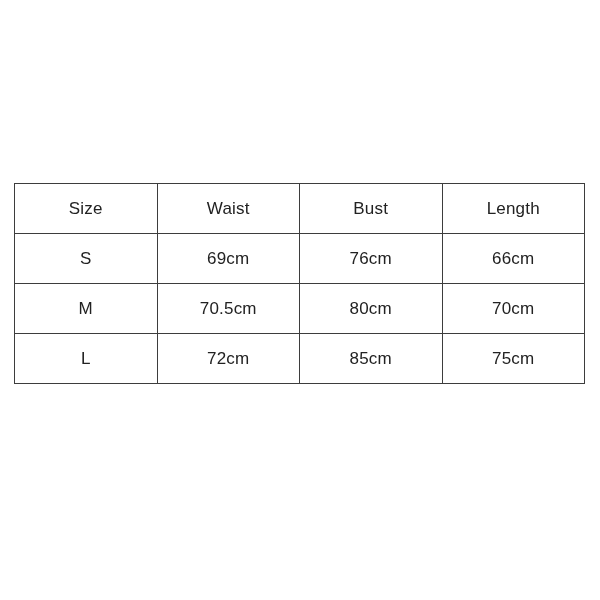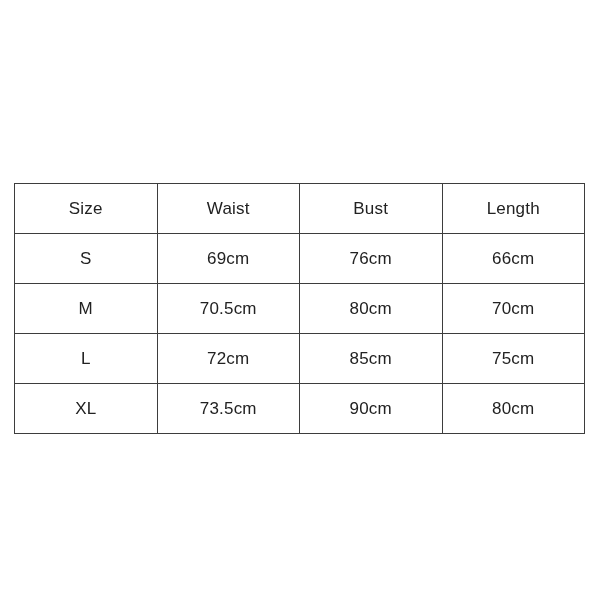--- a/index.html
+++ b/index.html
@@ -61,21 +61,15 @@
         <td>70.5cm</td>
         <td>80cm</td>
         <td>70cm</td>
       </tr>
       <tr>
         <td>L</td>
         <td>72cm</td>
         <td>85cm</td>
         <td>75cm</td>
       </tr>
-      <tr>
-        <td>XL</td>
-        <td>73.5cm</td>
-        <td>90cm</td>
-        <td>80cm</td>
-      </tr>
     </tbody>
   </table>
 </div>
 
 </body></html>

